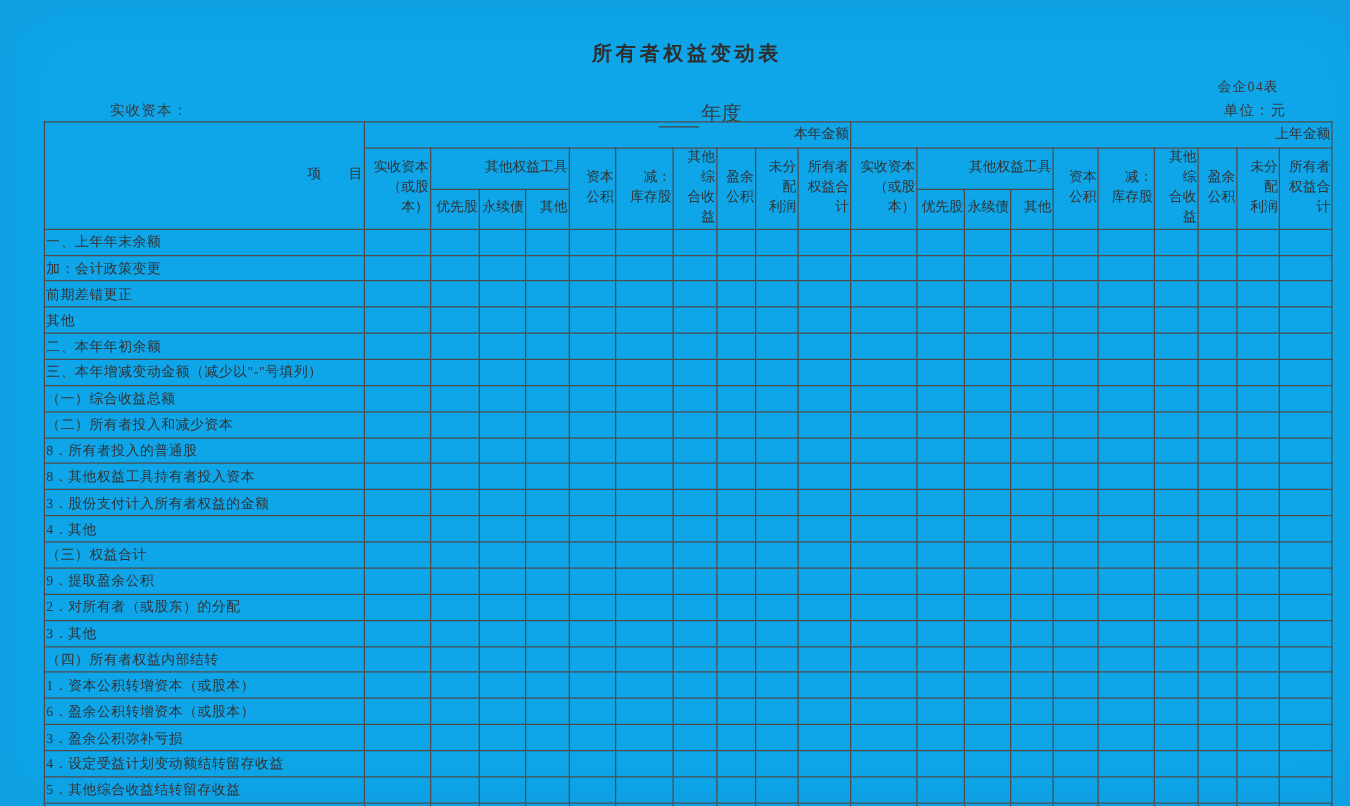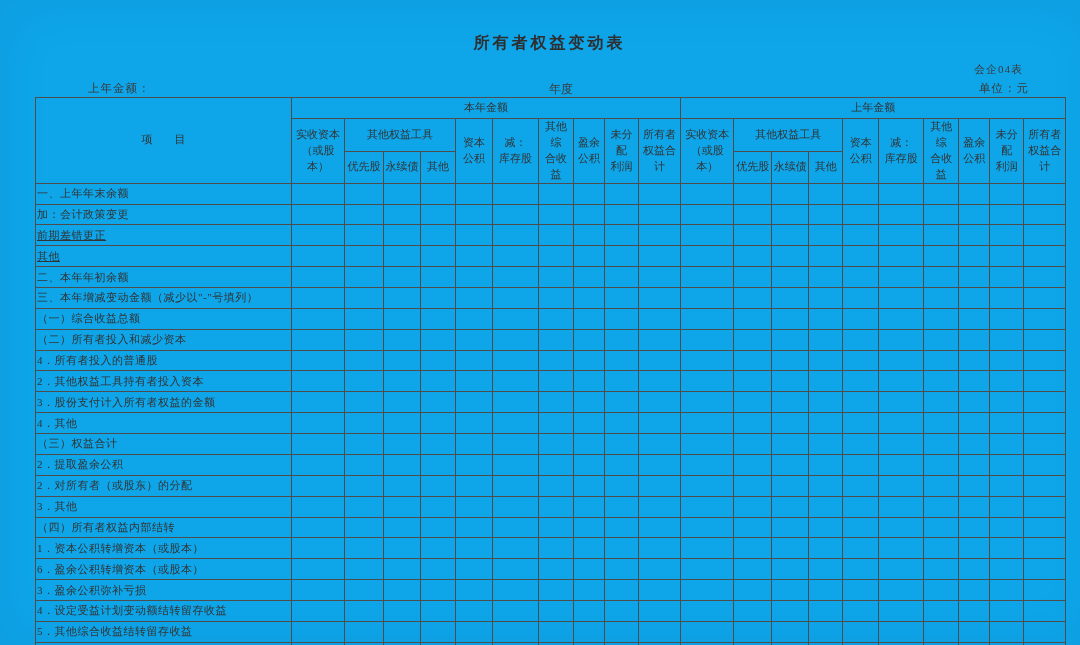--- a/index.html
+++ b/index.html
@@ -17,21 +17,21 @@
     position:absolute;top:33px;left:0;width:100%;
     text-align:center;font-size:16px;font-weight:bold;letter-spacing:3px;color:#2e2e2e;
   }
   .form-no{
     position:absolute;top:62px;right:76px;font-size:11px;letter-spacing:1px;
   }
   .prep-label{
     position:absolute;top:81px;left:88px;font-size:11.5px;letter-spacing:1px;
   }
   .year-wrap{
-    position:absolute;top:81px;left:484px;width:120px;font-size:12px;text-align:center;
+    position:absolute;top:81px;left:500px;width:120px;font-size:16px;text-align:center;
   }
   .blank-line{
     display:inline-block;width:32px;height:11px;
     border-bottom:1px solid #444;margin-right:2px;vertical-align:bottom;
   }
   .unit-label{
     position:absolute;top:81px;right:70px;font-size:11.5px;letter-spacing:1px;text-align:center;
   }
   table.sheet{
     position:absolute;top:97px;left:35px;
@@ -39,47 +39,47 @@
     border-collapse:collapse;table-layout:fixed;
     font-size:11px;
   }
   table.sheet th, table.sheet td{
     border:1px solid #4d4d4d;
     padding:0 1px;
     font-weight:normal;
     overflow:hidden;
   }
   thead th{
-    text-align:center;vertical-align:middle;
+    text-align:right;vertical-align:middle;
     white-space:pre-line;line-height:1.45;
     font-size:11px;color:#333;
   }
   tr.h1{height:21px;}
   tr.h2{height:24px;margin-top:24px;}
   tr.h3{height:23px;}
   tbody tr{height:20.87px;margin-top:24px;}
   tbody td.item{
     text-align:left;white-space:nowrap;
     font-size:11px;color:#333;letter-spacing:0.5px;
   }
   td.indent-0{padding-left:3px;}
   td.indent-1{padding-left:10px;}
-  td.indent-2{padding-left:30px;text-decoration:underline;}
+  td.indent-2{padding-left:30px;}
   td.val{background:transparent;}
 </style>
 </head>
 <body>
 
 <div class="page">
 
   <div class="title">所有者权益变动表</div>
 
   <div class="form-no">会企04表</div>
 
-  <div class="prep-label">上年金额：</div>
+  <div class="prep-label">实收资本：</div>
 
   <div class="year-wrap"><span class="blank-line"></span><span>年度</span></div>
 
   <div class="unit-label">单位：元</div>
 
   <table class="sheet">
     <colgroup>
       <col style="width:256px">
       <col style="width:53px">
         <col style="width:39px">
@@ -328,44 +328,44 @@
           <td class="val"></td>
           <td class="val"></td>
           <td class="val"></td>
           <td class="val"></td>
           <td class="val"></td>
           <td class="val"></td>
           <td class="val"></td>
           <td class="val"></td>
         </tr>
         <tr>
-          <td class="item indent-1">4．所有者投入的普通股</td>
-          <td class="val"></td>
-          <td class="val"></td>
-          <td class="val"></td>
-          <td class="val"></td>
-          <td class="val"></td>
-          <td class="val"></td>
-          <td class="val"></td>
-          <td class="val"></td>
-          <td class="val"></td>
-          <td class="val"></td>
-          <td class="val"></td>
-          <td class="val"></td>
-          <td class="val"></td>
-          <td class="val"></td>
-          <td class="val"></td>
-          <td class="val"></td>
-          <td class="val"></td>
-          <td class="val"></td>
-          <td class="val"></td>
-          <td class="val"></td>
-        </tr>
-        <tr>
-          <td class="item indent-1">2．其他权益工具持有者投入资本</td>
+          <td class="item indent-1">8．所有者投入的普通股</td>
+          <td class="val"></td>
+          <td class="val"></td>
+          <td class="val"></td>
+          <td class="val"></td>
+          <td class="val"></td>
+          <td class="val"></td>
+          <td class="val"></td>
+          <td class="val"></td>
+          <td class="val"></td>
+          <td class="val"></td>
+          <td class="val"></td>
+          <td class="val"></td>
+          <td class="val"></td>
+          <td class="val"></td>
+          <td class="val"></td>
+          <td class="val"></td>
+          <td class="val"></td>
+          <td class="val"></td>
+          <td class="val"></td>
+          <td class="val"></td>
+        </tr>
+        <tr>
+          <td class="item indent-1">8．其他权益工具持有者投入资本</td>
           <td class="val"></td>
           <td class="val"></td>
           <td class="val"></td>
           <td class="val"></td>
           <td class="val"></td>
           <td class="val"></td>
           <td class="val"></td>
           <td class="val"></td>
           <td class="val"></td>
           <td class="val"></td>
@@ -443,21 +443,21 @@
           <td class="val"></td>
           <td class="val"></td>
           <td class="val"></td>
           <td class="val"></td>
           <td class="val"></td>
           <td class="val"></td>
           <td class="val"></td>
           <td class="val"></td>
         </tr>
         <tr>
-          <td class="item indent-1">2．提取盈余公积</td>
+          <td class="item indent-1">9．提取盈余公积</td>
           <td class="val"></td>
           <td class="val"></td>
           <td class="val"></td>
           <td class="val"></td>
           <td class="val"></td>
           <td class="val"></td>
           <td class="val"></td>
           <td class="val"></td>
           <td class="val"></td>
           <td class="val"></td>

